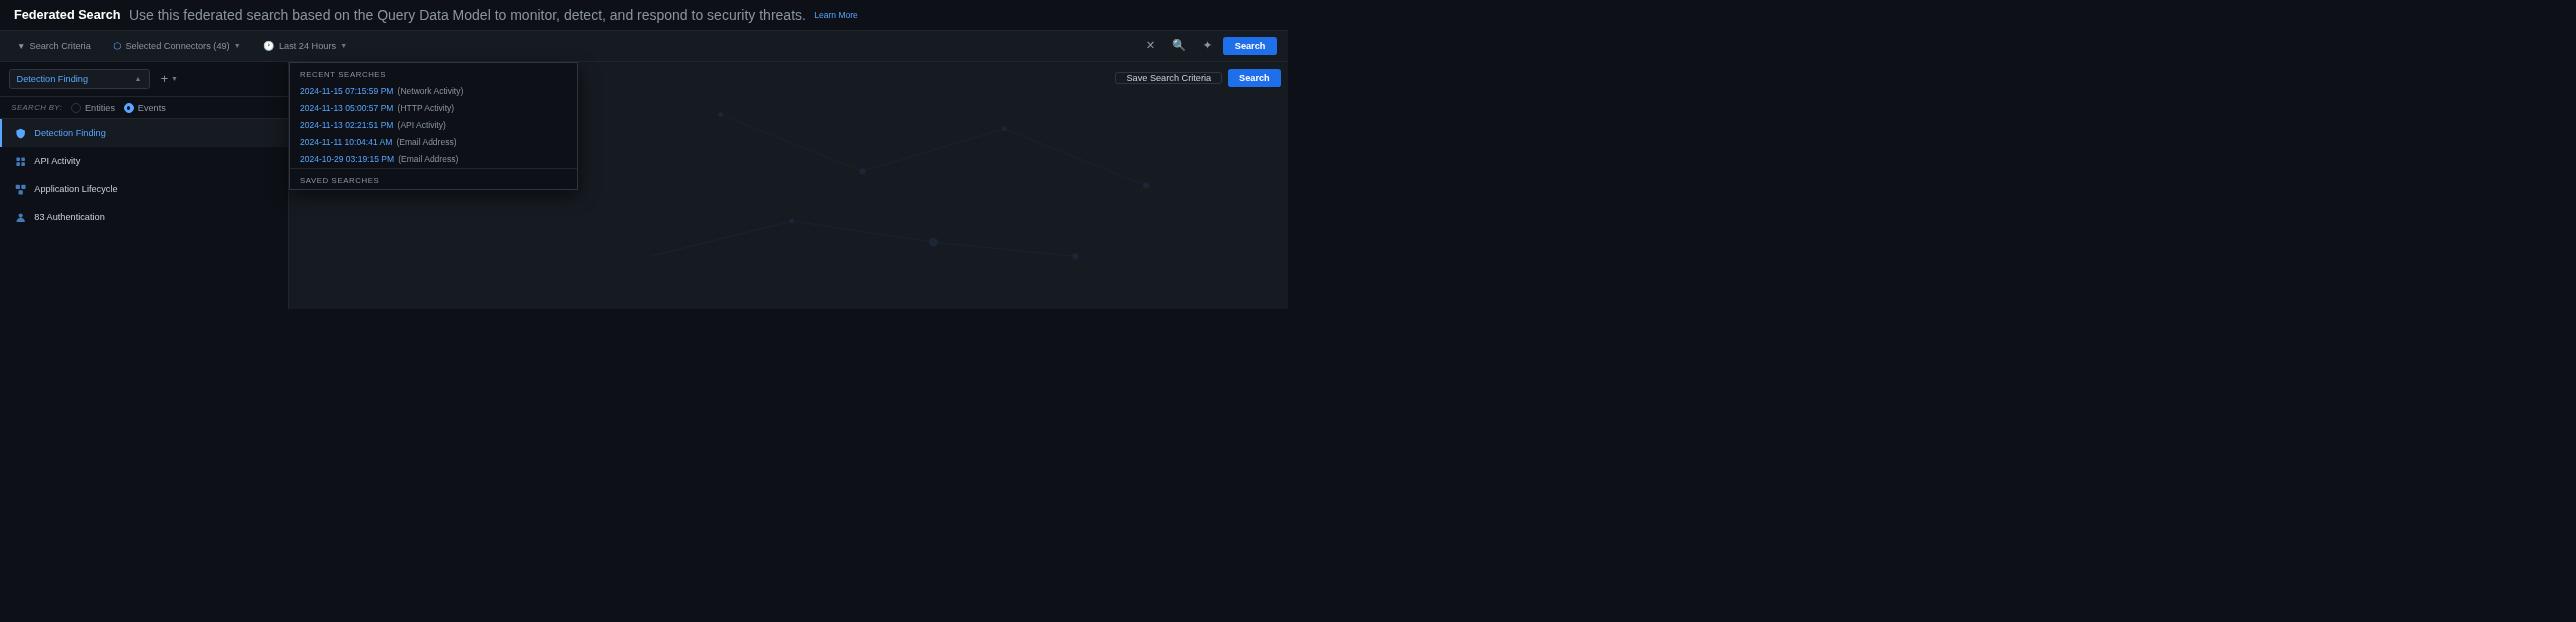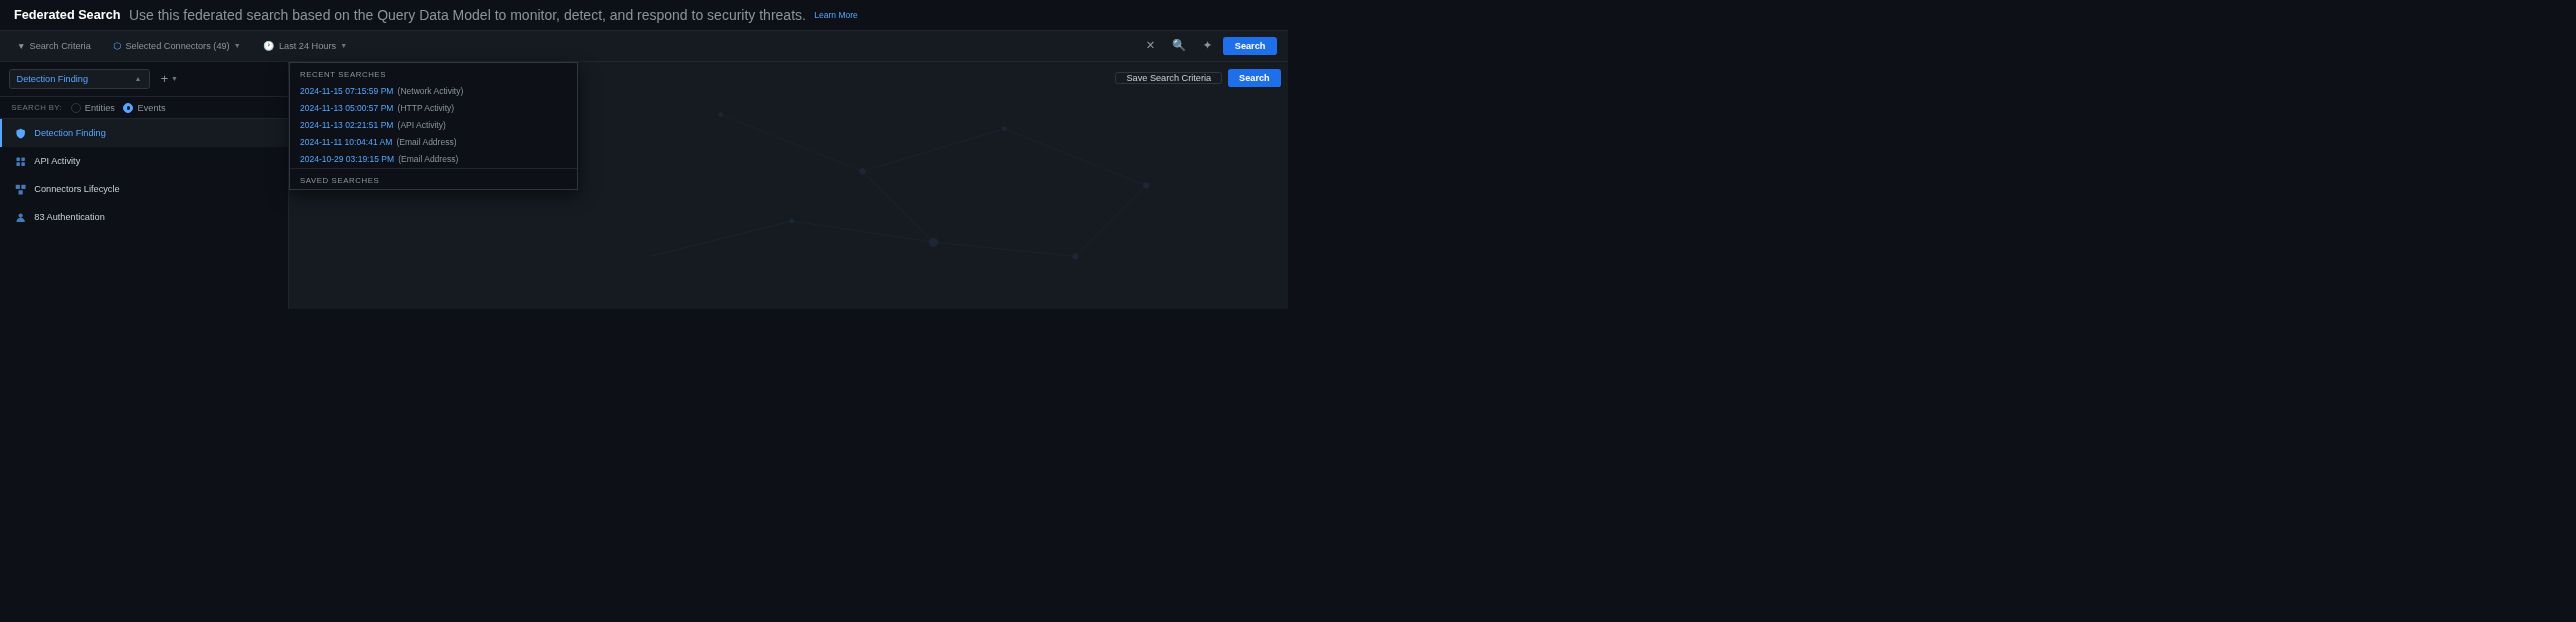--- a/index.html
+++ b/index.html
@@ -149,20 +149,21 @@
       gap: 8.5px;
       padding: 5.6px 11.3px;
       border-bottom: 0.7px solid #21262d;
       background: #0d1117;
     }
     .search-by-label {
       font-size: 7.8px;
       color: #6e7681;
       text-transform: uppercase;
       letter-spacing: 0.4px;
+      font-style: italic;
     }
     .radio-option {
       display: flex;
       align-items: center;
       gap: 4.2px;
       cursor: pointer;
     }
     .radio-circle {
       width: 10px;
       height: 10px;
@@ -382,21 +383,21 @@
       </div>
 
       <div class="category-item">
         <div class="cat-icon">
           <svg width="11.3" height="11.3" viewBox="0 0 16 16" fill="currentColor">
             <rect x="1" y="1" width="6" height="6" rx="1" opacity="0.7"></rect>
             <rect x="9" y="1" width="6" height="6" rx="1" opacity="0.7"></rect>
             <rect x="5" y="9" width="6" height="6" rx="1" opacity="0.7"></rect>
           </svg>
         </div>
-        <span class="cat-label">Connectors Lifecycle</span>
+        <span class="cat-label">Application Lifecycle</span>
       </div>
 
       <div class="category-item">
         <div class="cat-icon">
           <svg width="11.3" height="11.3" viewBox="0 0 16 16" fill="currentColor">
             <circle cx="8" cy="5" r="3" opacity="0.7"></circle>
             <path d="M2 14c0-3.3 2.7-6 6-6s6 2.7 6 6" opacity="0.7"></path>
           </svg>
         </div>
         <span class="cat-label">83 Authentication</span>

